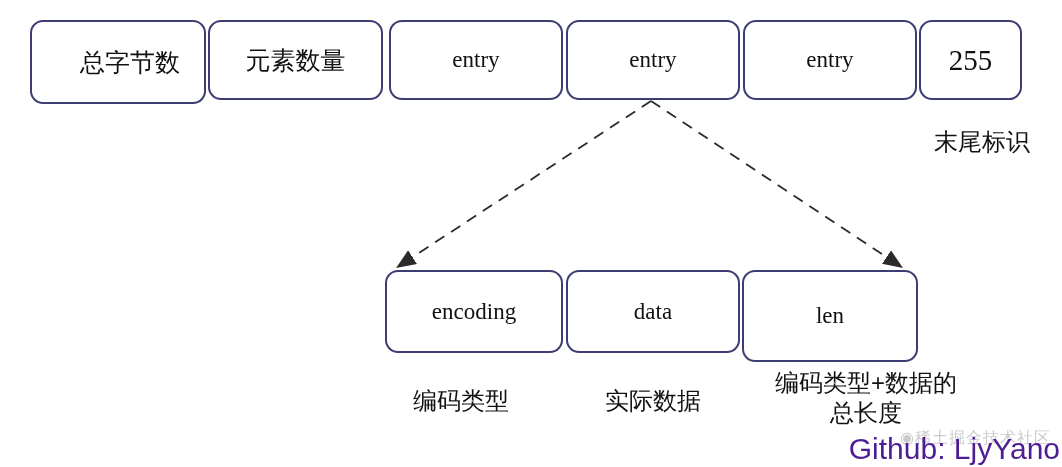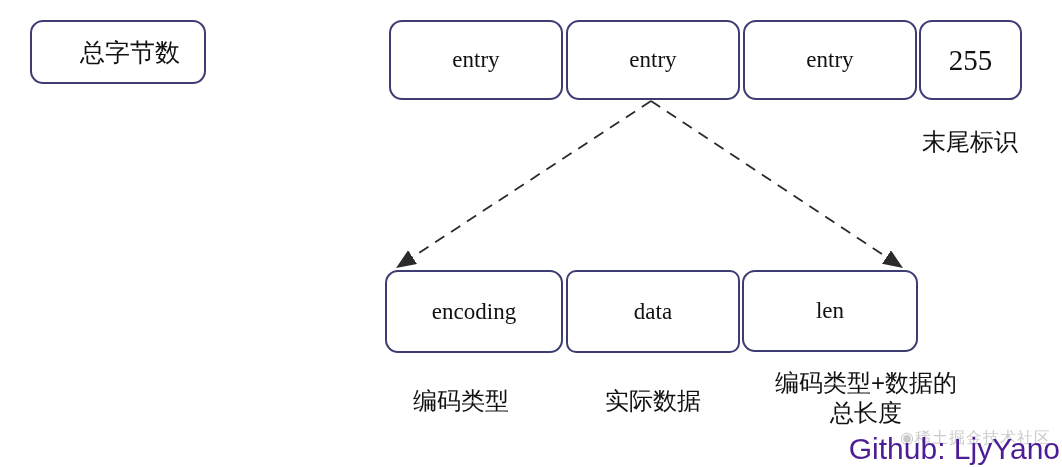--- a/index.html
+++ b/index.html
@@ -24,35 +24,35 @@
     position:absolute;
     box-sizing:border-box;
     border:2px solid var(--box_border);
     border-radius:13px;
     background:#ffffff;
     display:flex;align-items:center;justify-content:center;
     color:var(--text);
   }
   .serif{font-family:"Liberation Serif","DejaVu Serif",serif;}
   
-  .b0{left:30px;top:20px;width:176px;height:64px;font-size:25px;padding-left:24px;}
+  .b0{left:30px;top:20px;width:176px;height:84px;font-size:25px;padding-left:24px;}
   .b1{left:208px;top:20px;width:175px;height:80px;font-size:25px;}
   .b2{left:389px;top:20px;width:174px;height:80px;font-size:23px;}
   .b3{left:566px;top:20px;width:174px;height:80px;font-size:23px;}
   .b4{left:743px;top:20px;width:174px;height:80px;font-size:23px;}
   .b5{left:919px;top:20px;width:103px;height:80px;font-size:29px;}
   
   .e0{left:385px;top:270px;width:178px;height:83px;font-size:23px;}
-  .e1{left:566px;top:270px;width:174px;height:83px;font-size:23px;border-radius:10px;}
-  .e2{left:742px;top:270px;width:176px;height:82px;font-size:23px;}
+  .e1{left:566px;top:270px;width:174px;height:83px;font-size:23px;}
+  .e2{left:742px;top:270px;width:176px;height:92px;font-size:23px;}
   .plain-label{
     position:absolute;
     color:var(--text);
     font-size:24px;
-    text-align:center;
+    text-align:right;
     line-height:30px;
   }
   .end-marker{left:910px;top:127px;width:120px;}
   .cap{display:flex;flex-direction:column;align-items:center;justify-content:center;height:60px;}
   .cap0{left:372px;top:371px;width:178px;}
   .cap1{left:566px;top:371px;width:174px;}
   .cap2{left:756px;top:368px;width:220px;}
   .watermark{
     position:absolute;left:900px;top:428px;
     font-size:16px;
@@ -80,20 +80,23 @@
       <marker id="arrowhead" markerWidth="12" markerHeight="10" refX="9" refY="4.5" orient="auto">
         <path d="M0,0 L11,4.5 L0,9 z" fill="#2b2b2b"></path>
       </marker>
     </defs>
     <line x1="651" y1="101" x2="399" y2="266" stroke="#2b2b2b" stroke-width="1.8" stroke-dasharray="11 8" marker-end="url(#arrowhead)"></line>
     <line x1="651" y1="101" x2="900" y2="266" stroke="#2b2b2b" stroke-width="1.8" stroke-dasharray="11 8" marker-end="url(#arrowhead)"></line>
   </svg>
 
   <div class="box serif b0">
     <span>总字节数</span>
+  </div>
+  <div class="box serif b1">
+    <span>元素数量</span>
   </div>
   <div class="box serif b2">
     <span>entry</span>
   </div>
   <div class="box serif b3">
     <span>entry</span>
   </div>
   <div class="box serif b4">
     <span>entry</span>
   </div>

